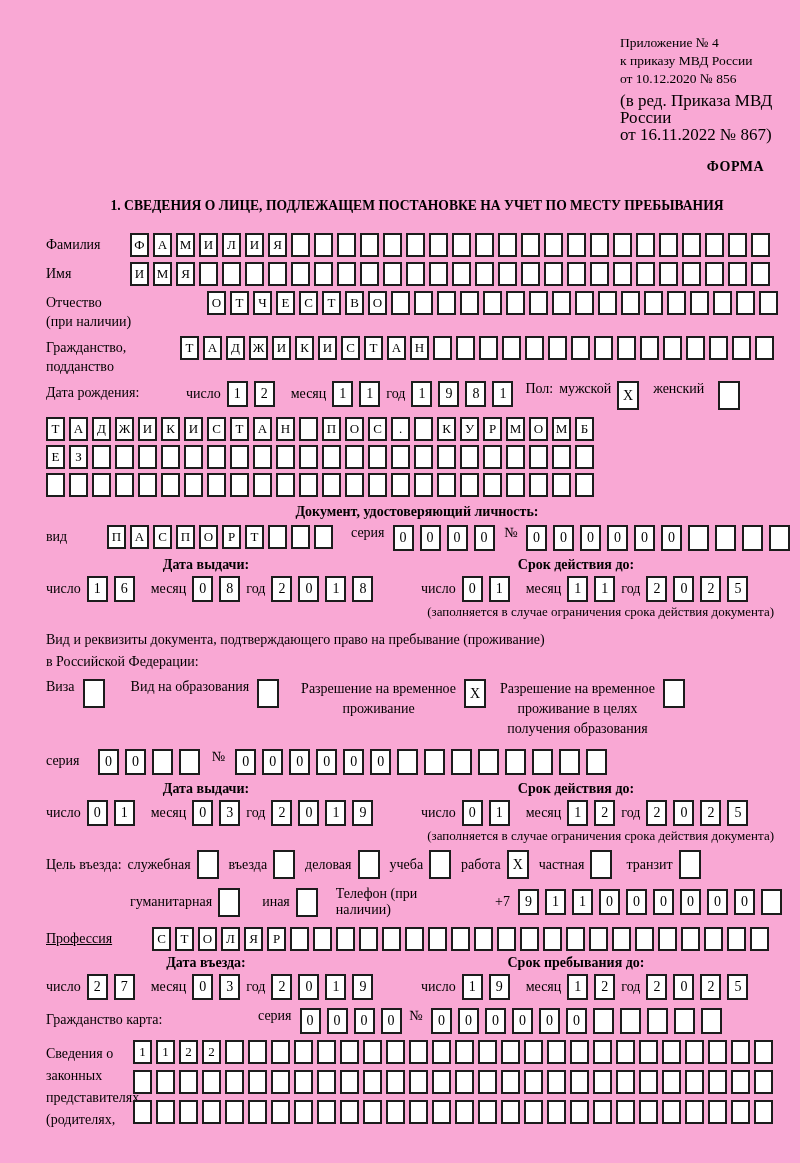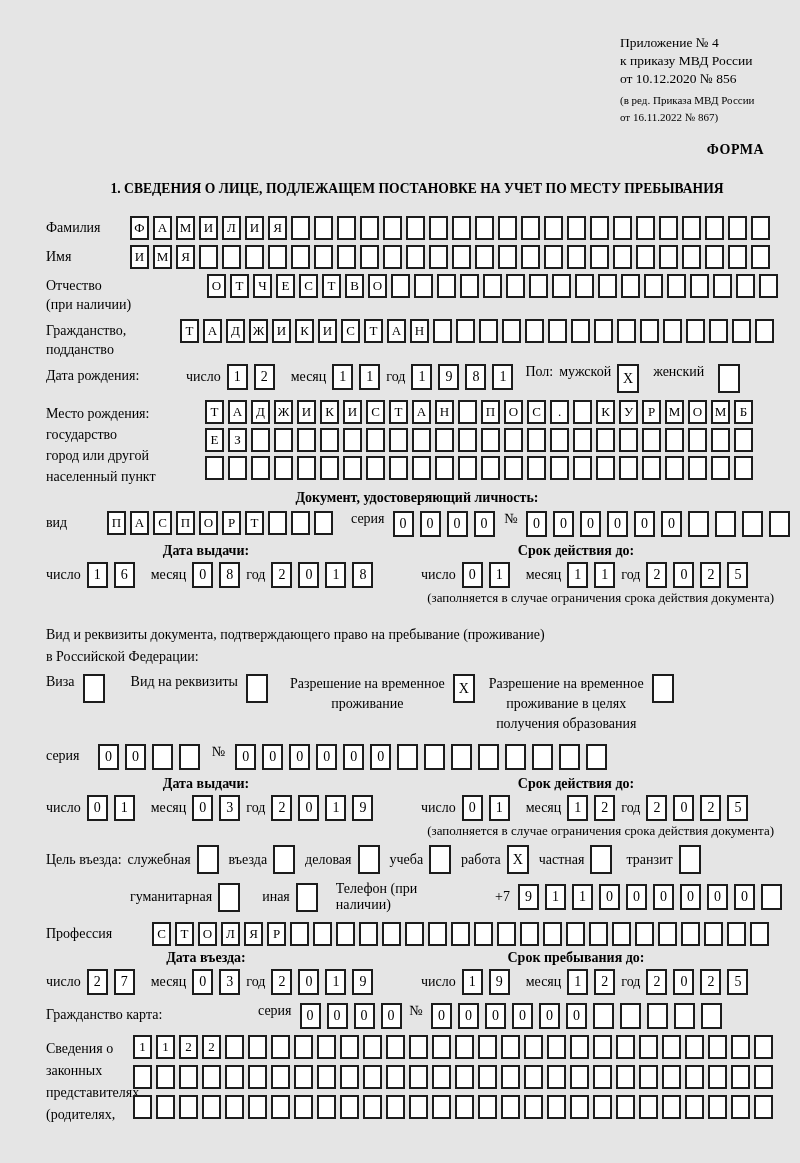--- a/index.html
+++ b/index.html
@@ -1,41 +1,41 @@
 <!DOCTYPE html>
 <html><head>
 <meta charset="utf-8">
 <style>
   html,body{margin:0;padding:0;background:#fff;}
   .page{
     width:800px;height:1163px;box-sizing:border-box;position:relative;
-    background:#e5e5e5;color:#000;overflow:hidden;
+    background:#f9a8d4;color:#000;overflow:hidden;
     font-family:"Liberation Serif","DejaVu Serif",serif;font-size:14px;
     padding:34px 12px 8px 46px;
   }
   
   .strip{display:inline-block;white-space:nowrap;vertical-align:top;}
   .cbox{
     display:inline-block;box-sizing:content-box;width:15px;height:20px;
     border:2px solid #1c1c1c;margin-right:4px;background:#fff;
     text-align:center;font-size:13px;line-height:20px;vertical-align:top;
   }
   .dt .cbox{width:17px;height:22px;line-height:22px;font-size:14px;margin-right:6px;}
   .chk .cbox{width:18px;height:25px;line-height:25px;font-size:14px;margin-right:0;}
   
   .row{display:flex;align-items:flex-start;margin-bottom:5px;}
   .row.c{}
   .lbl{display:inline-block;flex:0 0 auto;line-height:20px;padding-top:2px;}
   .w84{width:84px;} .w134{width:134px;} .w160{width:161px;} .w158{width:159px;}
-  .w106{width:106px;} .w87{width:87px;} .w140{width:140px;} .w172{width:172px;}
+  .w106{width:106px;text-decoration:underline;} .w87{width:87px;} .w140{width:140px;} .w172{width:172px;}
   .two-line{line-height:19px;padding-top:2px;}
   .note{font-size:13px;white-space:nowrap;}
   
   .appendix{margin-left:574px;line-height:18px;font-size:13.5px;}
-  .appendix .rev{font-size:11px;line-height:17px;}
+  .appendix .rev{font-size:17px;line-height:17px;}
   .appendix .rev.first{margin-top:4px;}
   .forma{margin-top:16px;text-align:right;padding-right:24px;font-weight:bold;letter-spacing:.5px;}
   .title{margin-top:15px;text-align:center;font-weight:bold;font-size:14.5px;line-height:23px;}
   .blank{display:inline-block;width:55px;height:13px;border-bottom:2px solid #3a3a3a;margin-left:10px;}
   .sec1{margin-top:23px;margin-bottom:19px;text-align:center;font-weight:bold;font-size:13.6px;}
   .center-b{font-weight:bold;text-align:center;margin:3px 0 5px 0;}
   
   .dblock{margin:2px 0 4px 0;}
   .dgrid{display:flex;}
   .dcol1{flex:0 0 375px;}
@@ -119,26 +119,20 @@
       <span class="strip dt"><span class="cbox">1</span><span class="cbox">9</span><span class="cbox">8</span><span class="cbox">1</span></span>
     </span>
     <span style="margin-left:6px;">Пол:</span>
     <span style="margin-left:6px;">мужской</span>
     <span class="strip chk" style="margin-left:6px;"><span class="cbox">X</span></span>
     <span style="margin-left:14px;">женский</span>
     <span class="strip chk" style="margin-left:14px;"><span class="cbox">&nbsp;</span></span>
   </div>
 
   <div class="mcol" style="margin-bottom:2px;">
-    <span class="labels w158">
-      <span>Место рождения:</span><br>
-      <span>государство</span><br>
-      <span>город или другой</span><br>
-      <span>населенный пункт</span>
-    </span>
     <span class="rows">
       <span class="strip"><span class="cbox">Т</span><span class="cbox">А</span><span class="cbox">Д</span><span class="cbox">Ж</span><span class="cbox">И</span><span class="cbox">К</span><span class="cbox">И</span><span class="cbox">С</span><span class="cbox">Т</span><span class="cbox">А</span><span class="cbox">Н</span><span class="cbox">&nbsp;</span><span class="cbox">П</span><span class="cbox">О</span><span class="cbox">С</span><span class="cbox">.</span><span class="cbox">&nbsp;</span><span class="cbox">К</span><span class="cbox">У</span><span class="cbox">Р</span><span class="cbox">М</span><span class="cbox">О</span><span class="cbox">М</span><span class="cbox">Б</span></span>
       <span class="strip"><span class="cbox">Е</span><span class="cbox">З</span><span class="cbox">&nbsp;</span><span class="cbox">&nbsp;</span><span class="cbox">&nbsp;</span><span class="cbox">&nbsp;</span><span class="cbox">&nbsp;</span><span class="cbox">&nbsp;</span><span class="cbox">&nbsp;</span><span class="cbox">&nbsp;</span><span class="cbox">&nbsp;</span><span class="cbox">&nbsp;</span><span class="cbox">&nbsp;</span><span class="cbox">&nbsp;</span><span class="cbox">&nbsp;</span><span class="cbox">&nbsp;</span><span class="cbox">&nbsp;</span><span class="cbox">&nbsp;</span><span class="cbox">&nbsp;</span><span class="cbox">&nbsp;</span><span class="cbox">&nbsp;</span><span class="cbox">&nbsp;</span><span class="cbox">&nbsp;</span><span class="cbox">&nbsp;</span></span>
       <span class="strip"><span class="cbox">&nbsp;</span><span class="cbox">&nbsp;</span><span class="cbox">&nbsp;</span><span class="cbox">&nbsp;</span><span class="cbox">&nbsp;</span><span class="cbox">&nbsp;</span><span class="cbox">&nbsp;</span><span class="cbox">&nbsp;</span><span class="cbox">&nbsp;</span><span class="cbox">&nbsp;</span><span class="cbox">&nbsp;</span><span class="cbox">&nbsp;</span><span class="cbox">&nbsp;</span><span class="cbox">&nbsp;</span><span class="cbox">&nbsp;</span><span class="cbox">&nbsp;</span><span class="cbox">&nbsp;</span><span class="cbox">&nbsp;</span><span class="cbox">&nbsp;</span><span class="cbox">&nbsp;</span><span class="cbox">&nbsp;</span><span class="cbox">&nbsp;</span><span class="cbox">&nbsp;</span><span class="cbox">&nbsp;</span></span>
     </span>
   </div>
 
   <div class="center-b">Документ, удостоверяющий личность:</div>
 
   <div class="row c" style="margin-bottom:6px;">
@@ -173,30 +167,30 @@
           <span class="dlbl">месяц</span>
           <span class="strip dt"><span class="cbox">1</span><span class="cbox">1</span></span>
           <span class="dlbl">год</span>
           <span class="strip dt"><span class="cbox">2</span><span class="cbox">0</span><span class="cbox">2</span><span class="cbox">5</span></span>
         </span>
       </div>
     </div>
     <div class="note note-right">(заполняется в случае ограничения срока действия документа)</div>
   </div>
 
-  <div style="margin-top:18px;line-height:22px;">Вид и реквизиты документа, подтверждающего право на пребывание (проживание)</div>
+  <div style="margin-top:9px;line-height:22px;">Вид и реквизиты документа, подтверждающего право на пребывание (проживание)</div>
   <div style="line-height:22px;">в Российской Федерации:</div>
 
   <div class="cbrow">
     <span class="cbg">
       <span>Виза</span>
       <span class="strip chk"><span class="cbox">&nbsp;</span></span>
     </span>
     <span class="cbg" style="margin-left:26px;">
-      <span>Вид на реквизиты</span>
+      <span>Вид на образования</span>
       <span class="strip chk"><span class="cbox">&nbsp;</span></span>
     </span>
     <span class="cbg" style="margin-left:22px;">
       <span class="lines">
         <span>Разрешение на временное</span><br>
         <span>проживание</span>
       </span>
       <span class="strip chk"><span class="cbox">X</span></span>
     </span>
     <span class="cbg" style="margin-left:14px;">

